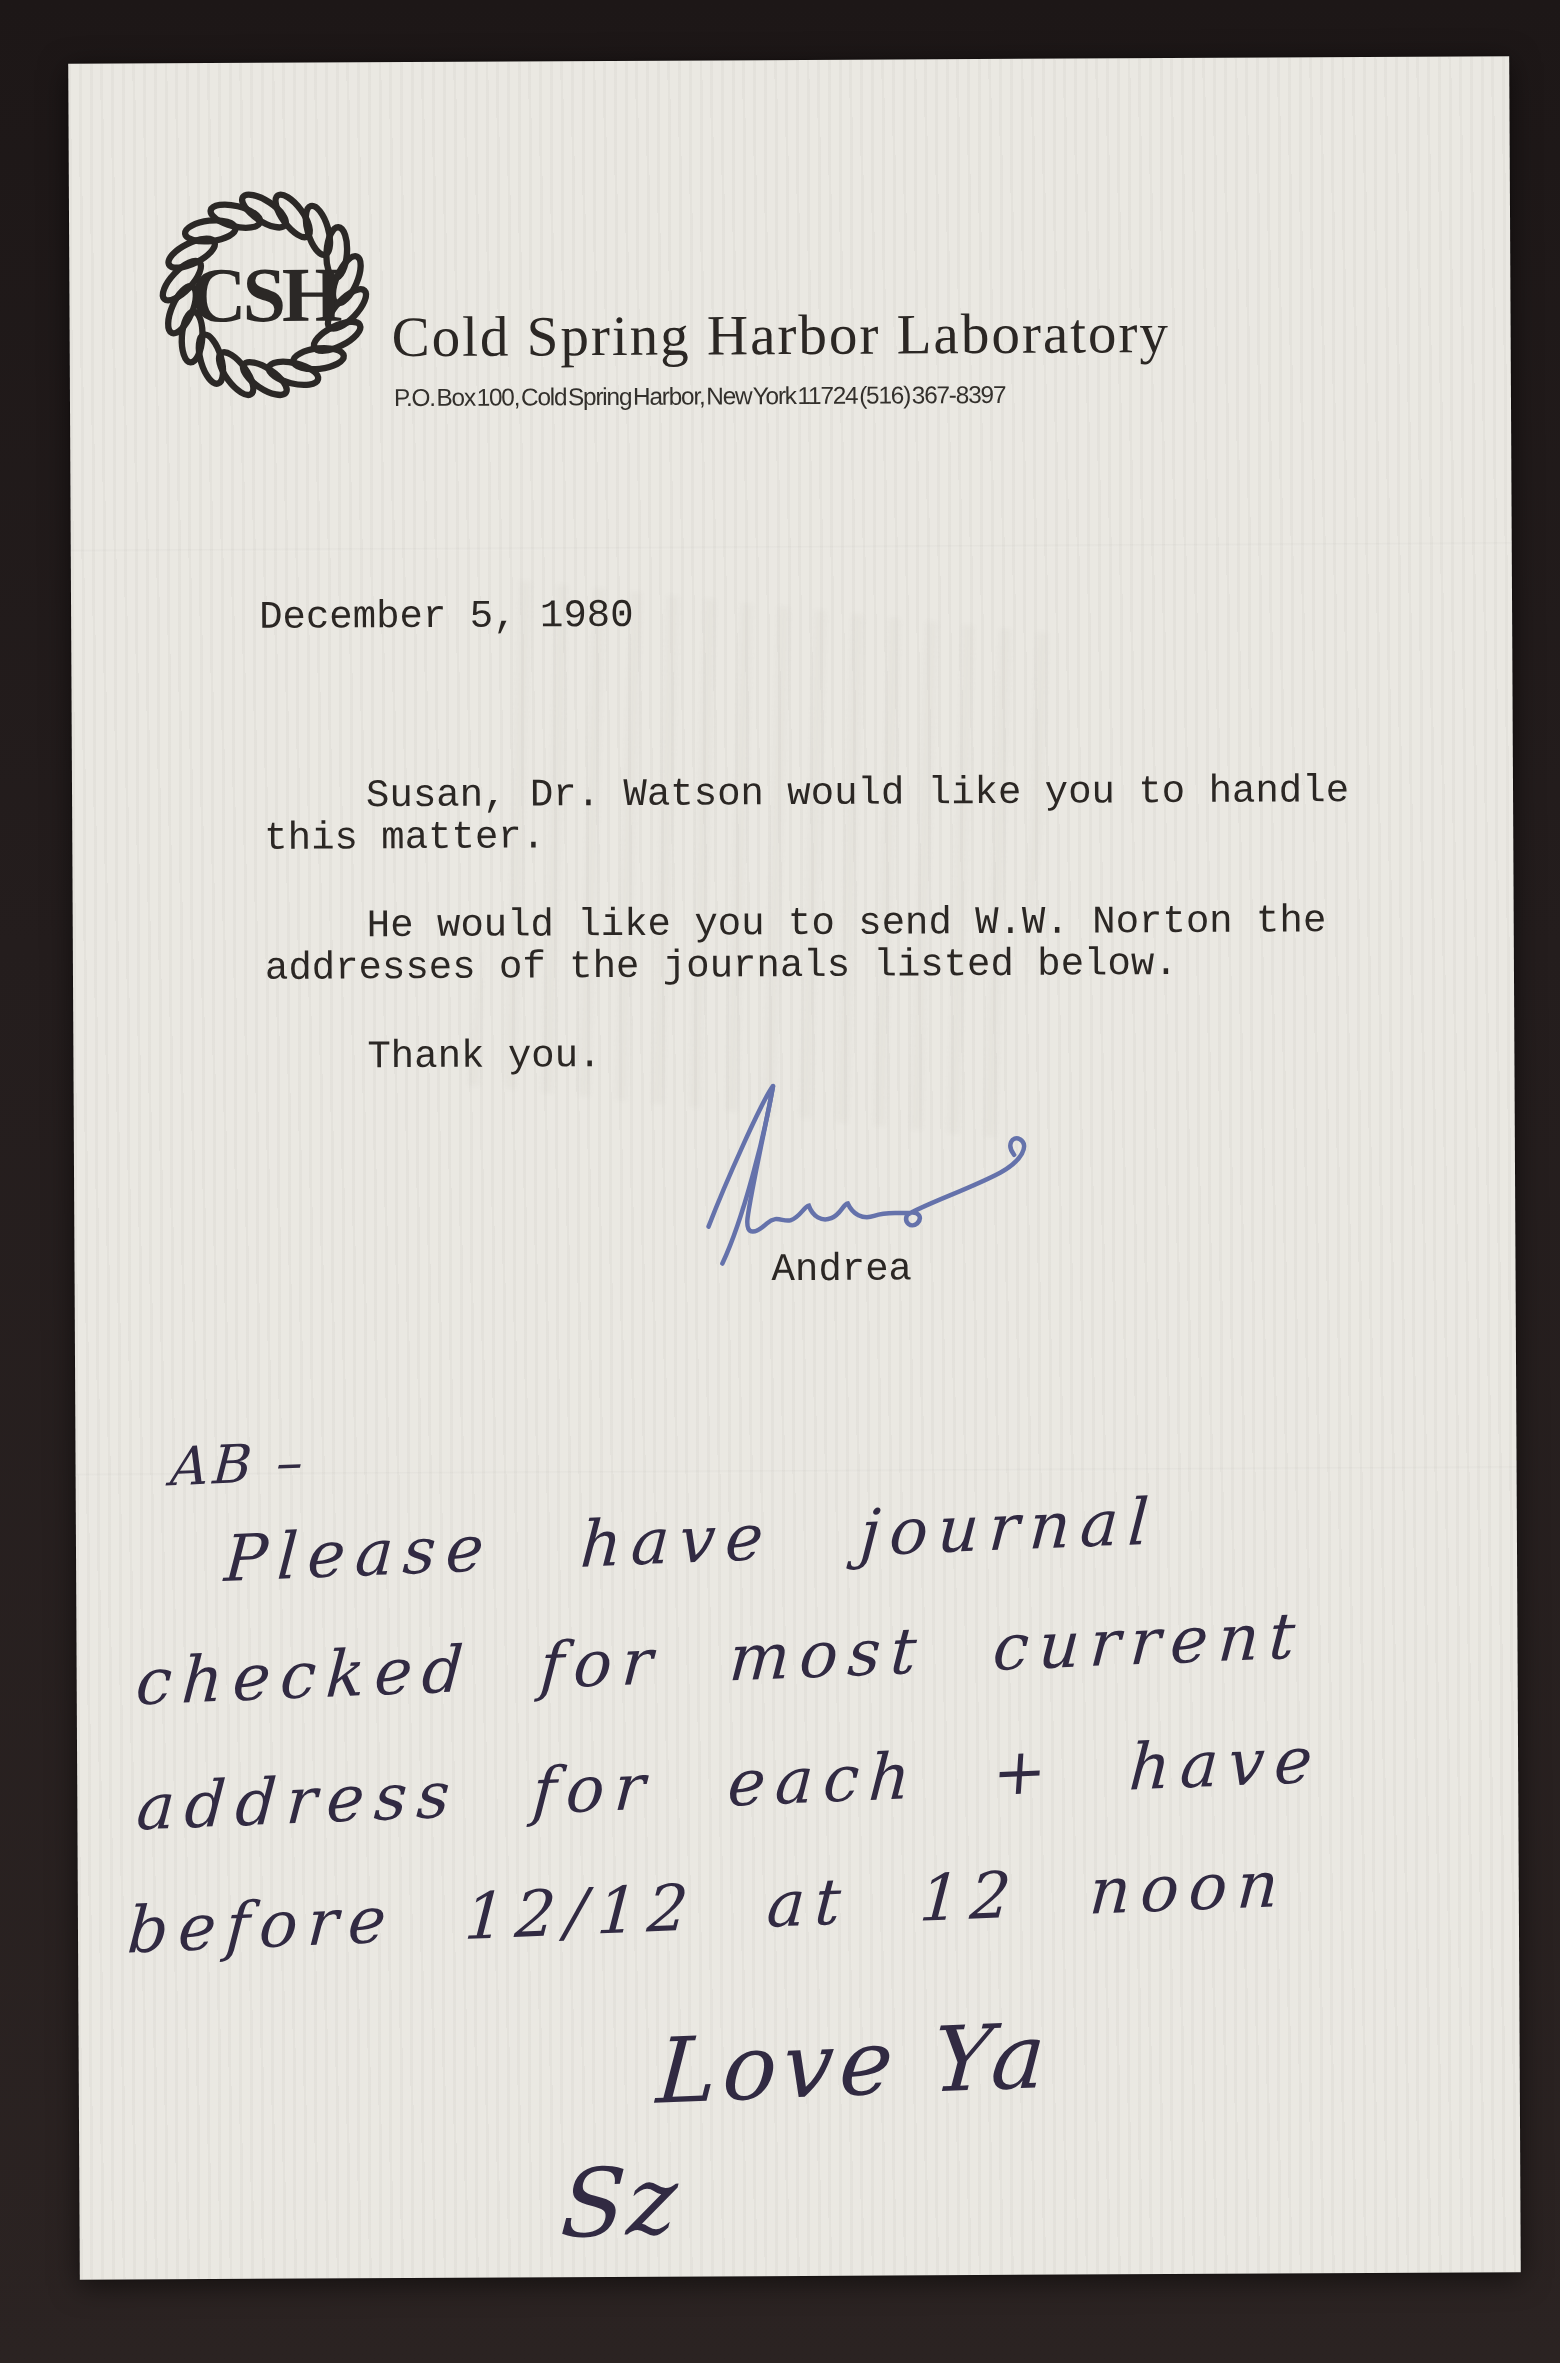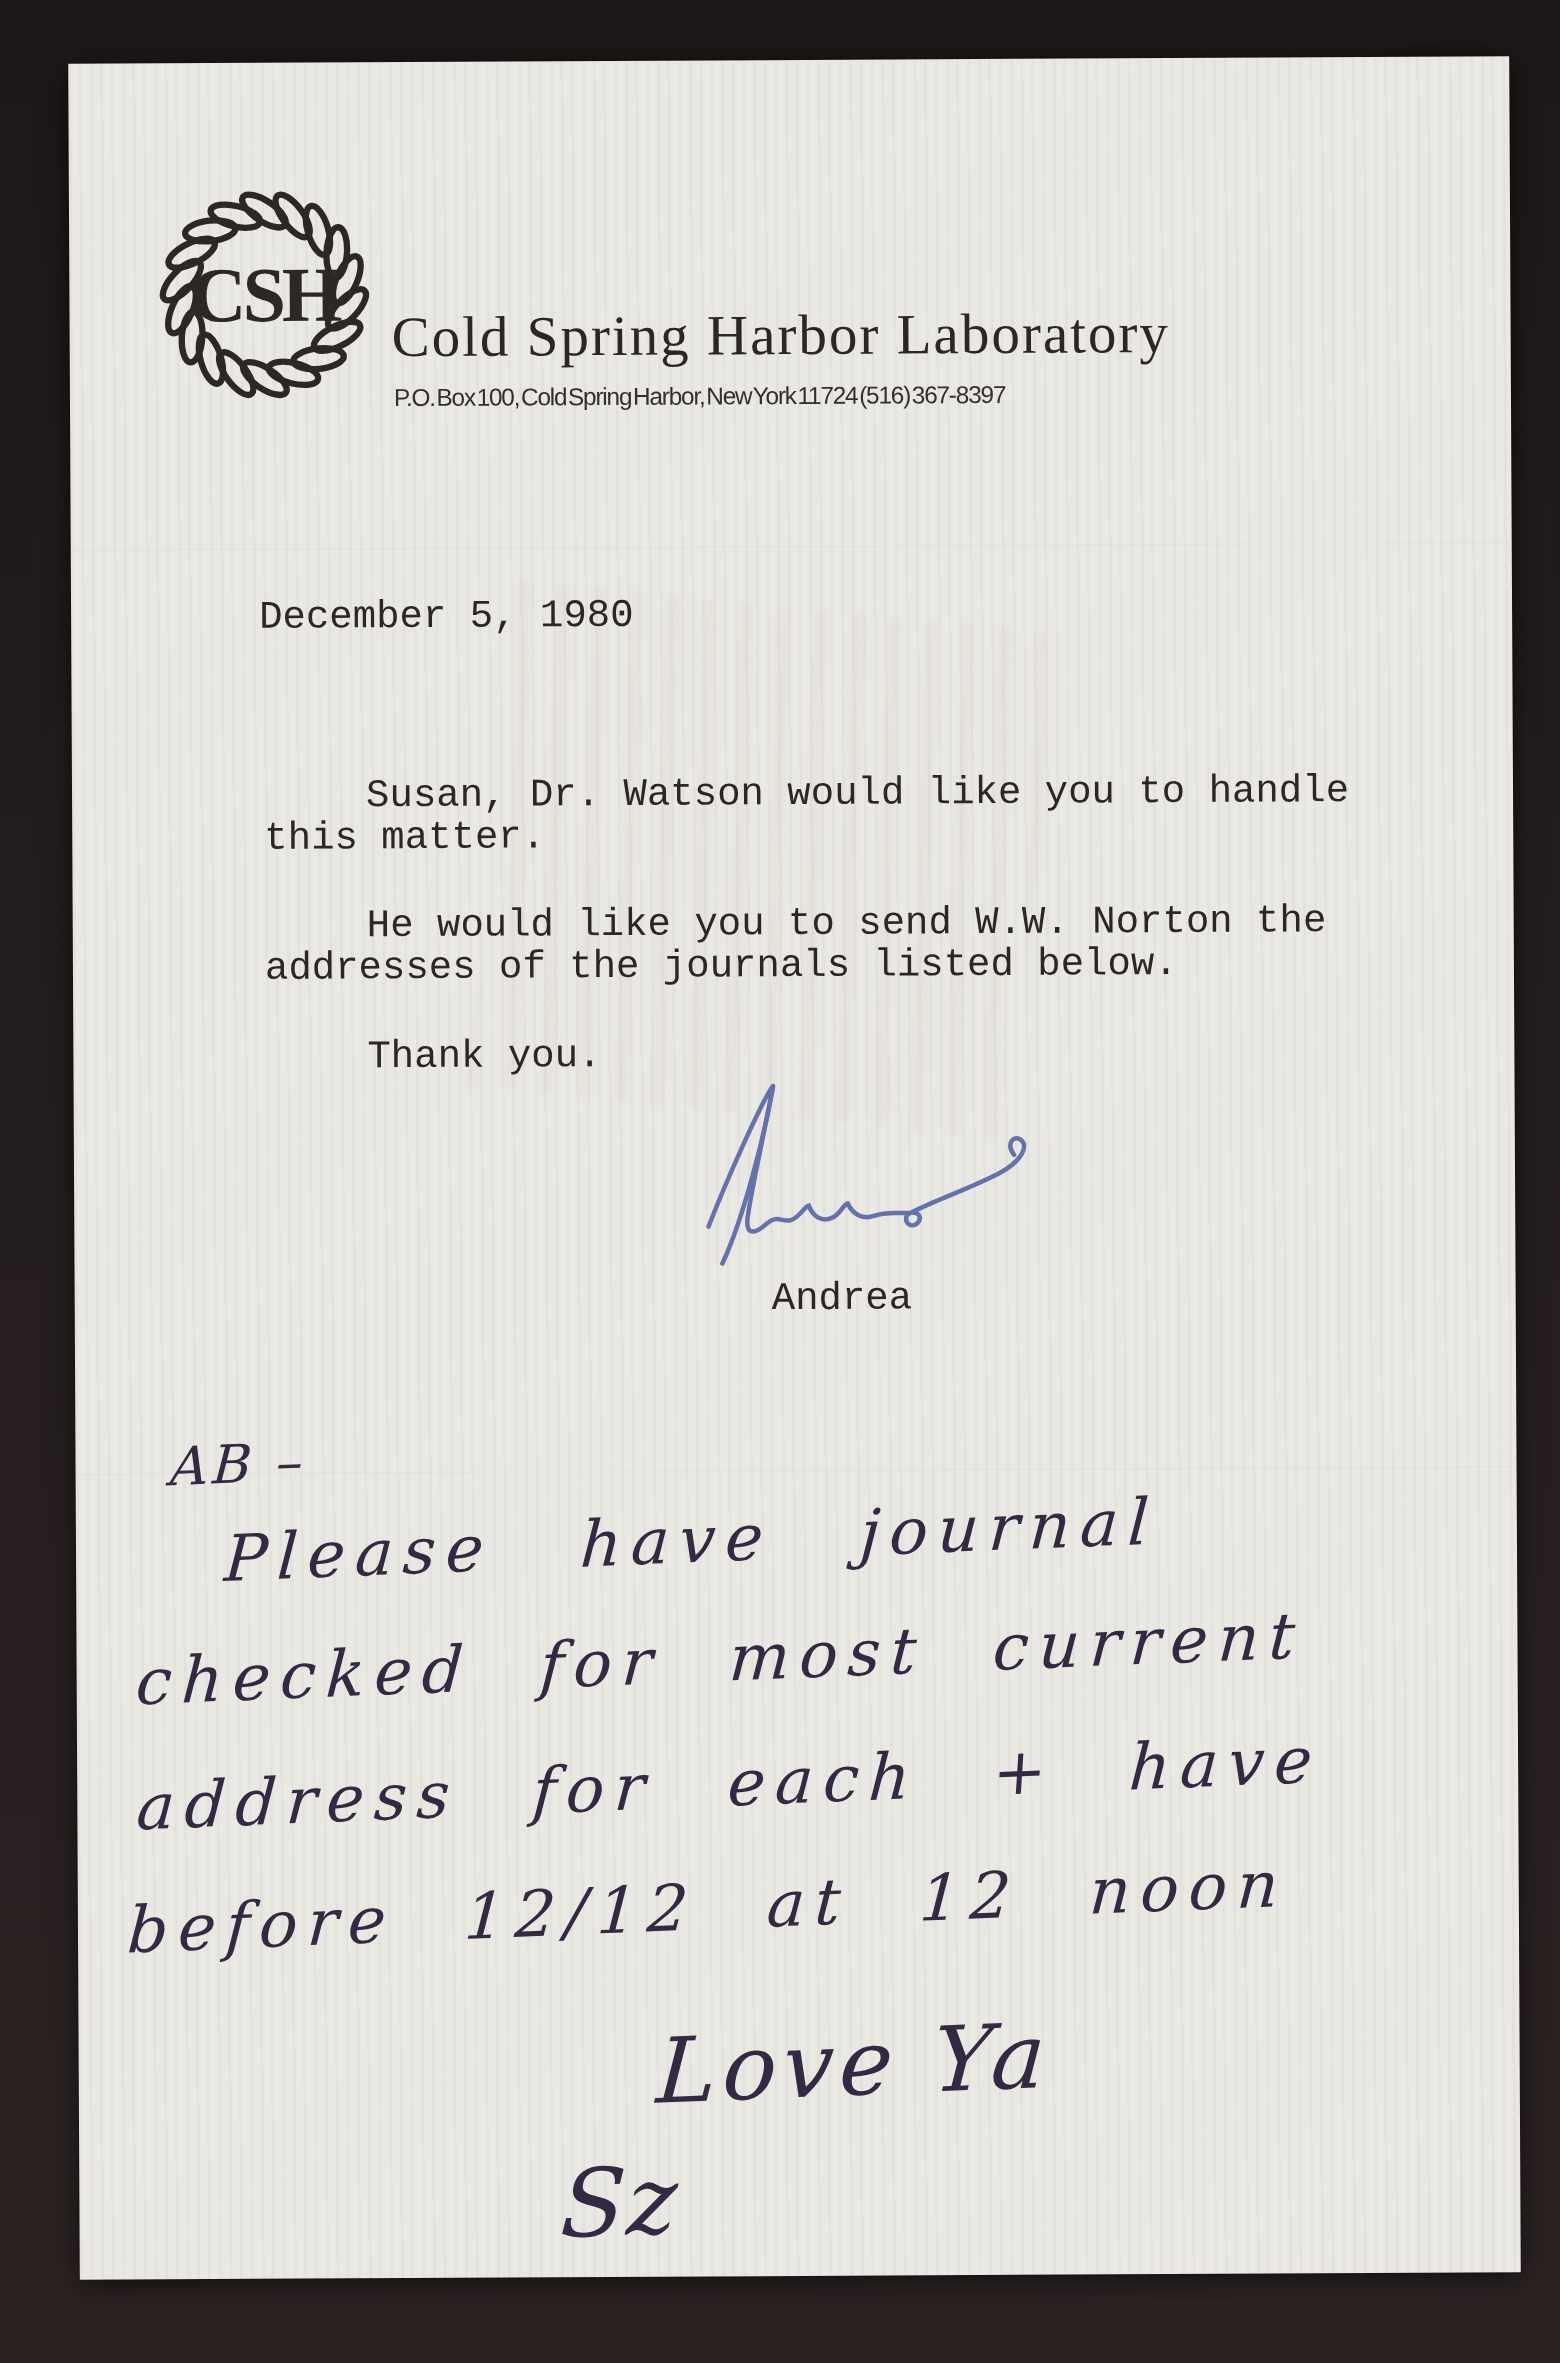--- a/index.html
+++ b/index.html
@@ -44,21 +44,21 @@
   .typed{
     position:absolute;font-family:"Liberation Mono","DejaVu Sans Mono",monospace;
     font-size:39px;color:var(--typed-ink,#2b2724);white-space:nowrap;line-height:42px;
   }
   .t-date{left:188px;top:534px;}
   .t-p1l1{left:294px;top:713px;}
   .t-p1l2{left:192px;top:755px;}
   .t-p2l1{left:294px;top:843px;}
   .t-p2l2{left:192px;top:885px;}
   .t-close{left:294px;top:974px;}
-  .t-name{left:697px;top:1189px;margin-top:29px;}
+  .t-name{left:697px;top:1189px;}
   
   .sig-svg{position:absolute;left:605px;top:1012px;width:419px;height:205px;}
   
   .hand{
     position:absolute;font-family:"DejaVu Serif",serif;font-style:italic;
     color:var(--marker-ink,#312a42);white-space:nowrap;
     transform:rotate(-2deg) skewX(-6deg);transform-origin:left bottom;
   }
   .h-sal {left:93px;top:1373px;font-size:53px;letter-spacing:3.9px;}
   .h-l1  {left:146px;top:1459px;font-size:64px;letter-spacing:9.8px;word-spacing:57px;}

